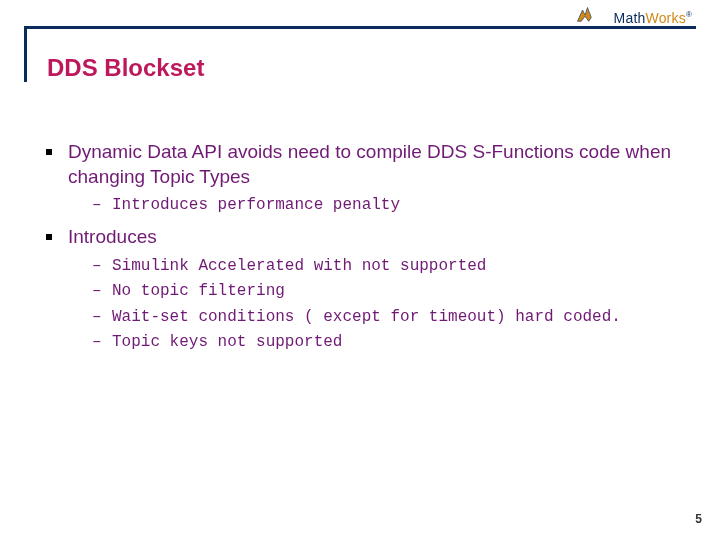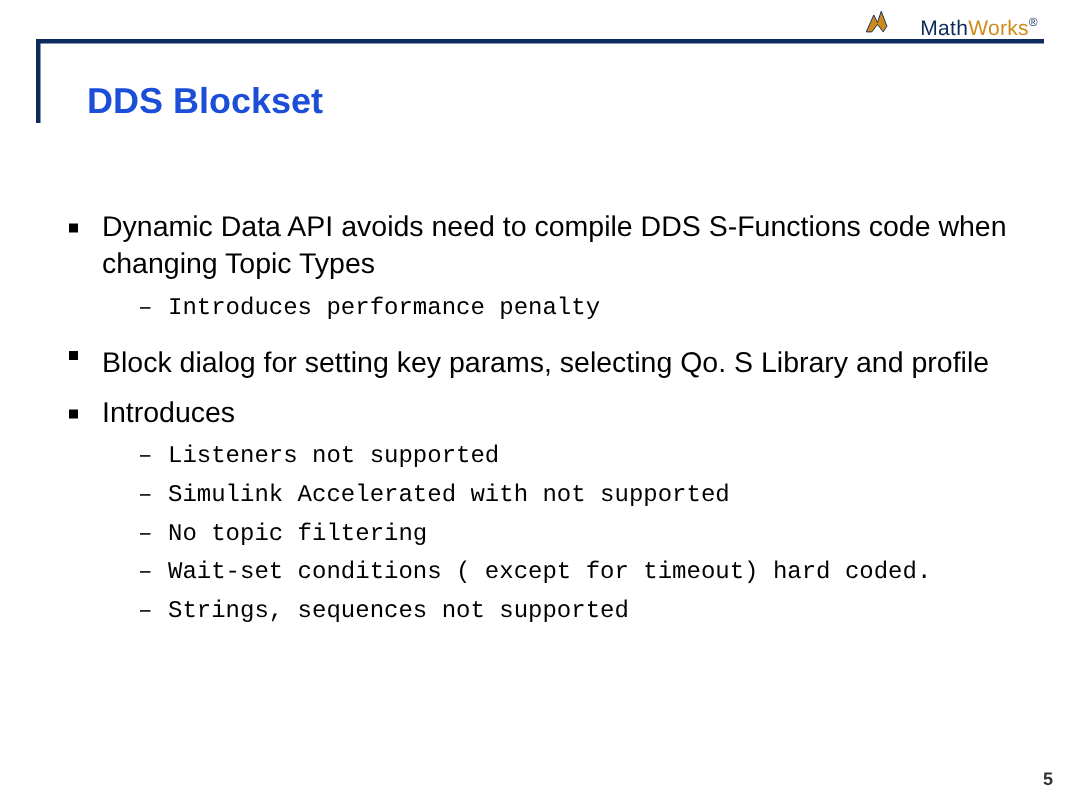--- a/index.html
+++ b/index.html
@@ -62,35 +62,35 @@
     left: 24px;
     width: 3px;
     height: 56px;
     background: #0a2b5b;
   }
 
   
   .title {
     position: absolute;
     top: 54px;
-    left: 58px;
+    left: 47px;
     font-size: 24px;
     font-weight: 700;
-    color: #1d4ed8;
+    color: #be185d;
   }
 
   
   .body {
     position: absolute;
     top: 140px;
     left: 42px;
     right: 34px;
     font-size: 19px;
     line-height: 1.3;
-    color: #000000;
+    color: #701a75;
   }
 
   .lvl1 {
     list-style: none;
     padding: 0;
     margin: 0;
   }
   .lvl1 > li {
     position: relative;
     padding-left: 26px;
@@ -162,32 +162,27 @@
 <div class="body">
   <ul class="lvl1">
 
     <li>
       <span>Dynamic Data API avoids need to compile DDS S-Functions code when changing Topic Types</span>
       <ul class="lvl2">
         <li>Introduces performance penalty</li>
       </ul>
     </li>
 
-    <li>
-      <div class="spacer-before-block2"></div>
-      <span>Block dialog for setting key params, selecting Qo. S Library and profile</span>
-    </li>
 
     <li>
       <span>Introduces</span>
       <ul class="lvl2">
-        <li>Listeners not supported</li>
         <li>Simulink Accelerated with not supported</li>
         <li>No topic filtering</li>
         <li>Wait-set conditions ( except for timeout) hard coded.</li>
-        <li>Strings, sequences not supported</li>
+        <li>Topic keys not supported</li>
       </ul>
     </li>
 
   </ul>
 </div>
 
 <div class="pagenum">5</div>
 
 </body></html>

